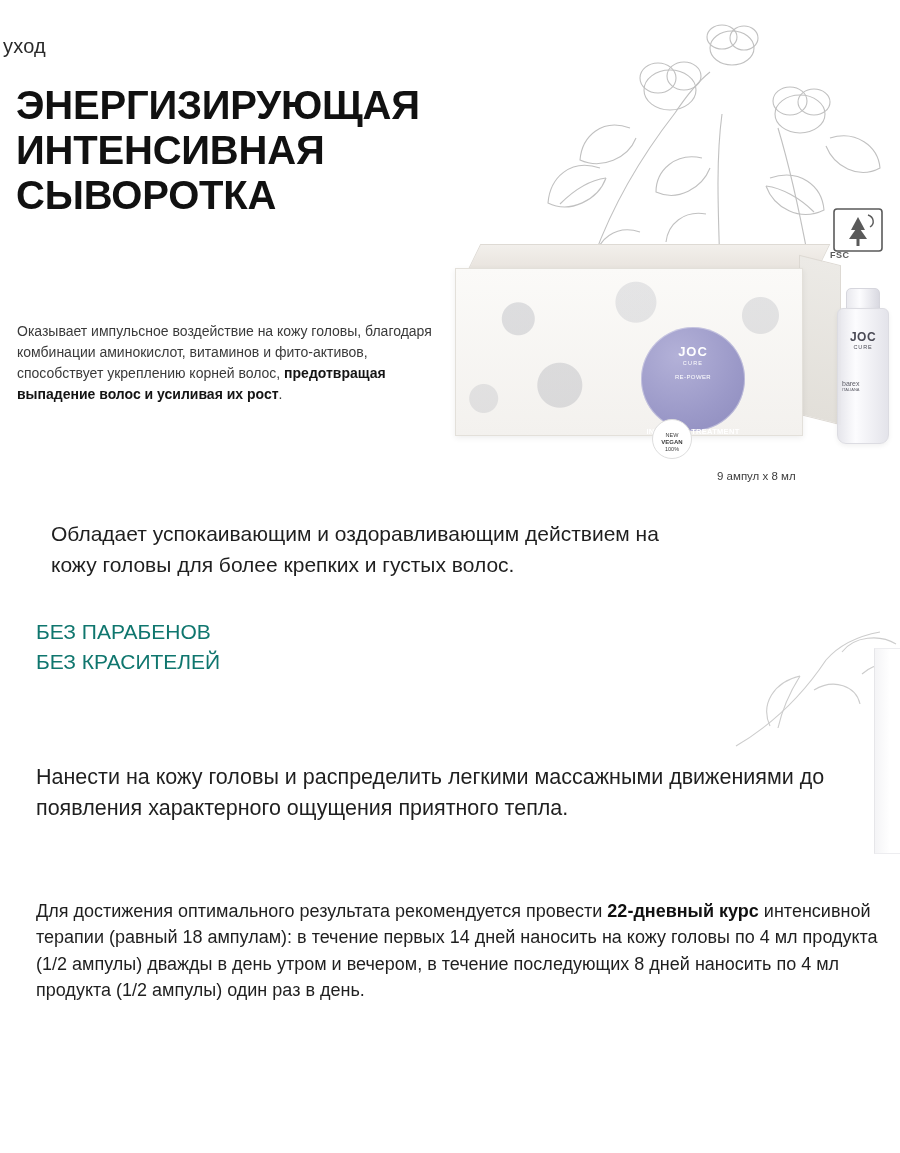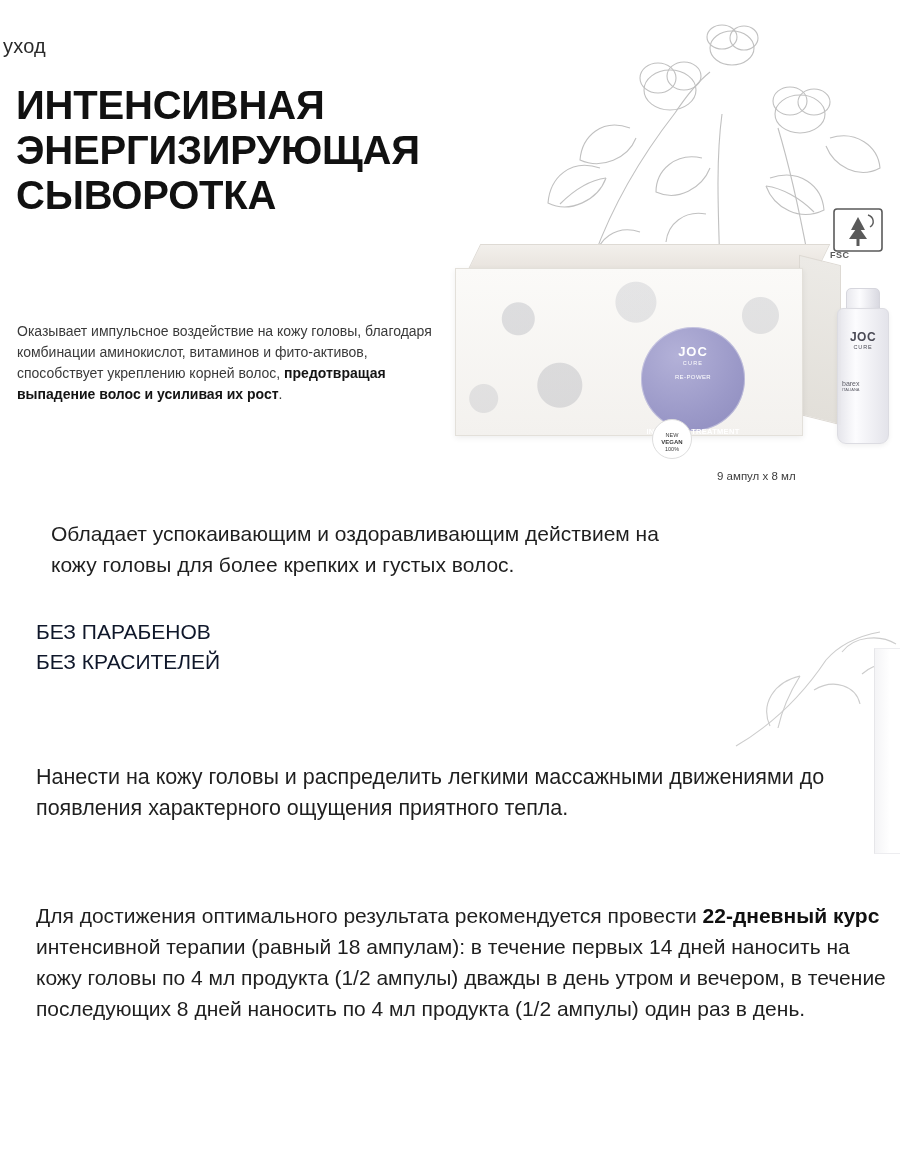--- a/index.html
+++ b/index.html
@@ -64,40 +64,40 @@
     color: #1f1f1f;
     margin-left: 15px;
   }
   .free-list {
     position: absolute;
     left: 36px;
     top: 617px;
     width: 500px;
     font-size: 21px;
     line-height: 1.42;
-    color: #0f172a;
+    color: #0f766e;
     text-transform: uppercase;
   }
   .free-list span { display: block; }
 
   .body-2 {
     position: absolute;
     left: 36px;
     top: 740px;
     width: 840px;
     font-size: 21.5px;
     line-height: 1.47;
     color: #1f1f1f;
   }
   .body-3 {
     position: absolute;
     left: 36px;
     top: 880px;
     width: 852px;
-    font-size: 21px;
+    font-size: 18px;
     line-height: 1.47;
     color: #1f1f1f;
   }
   .body-3 b { font-weight: bold; color: #101010; }
 
   
   .product-area {
     position: absolute;
     left: 440px;
     top: 18px;
@@ -287,22 +287,22 @@
     border-top: 1px solid #ededf0;
     border-bottom: 1px solid #ededf0;
   }
 </style>
 </head>
 <body>
 
 <div class="kicker">уход</div>
 
 <h1 class="main-title">
+  <span>ЭНЕРГИЗИРУЮЩАЯ</span>
   <span>ИНТЕНСИВНАЯ</span>
-  <span>ЭНЕРГИЗИРУЮЩАЯ</span>
   <span>СЫВОРОТКА</span>
 </h1>
 
 <p class="lead-text"><span>Оказывает импульсное воздействие на кожу головы, благодаря комбинации аминокислот, витаминов и фито-активов, способствует укреплению корней волос, </span><b>предотвращая выпадение волос и усиливая их рост</b><span>.</span></p>
 
 <div class="product-area">
 
   <svg class="botanical" viewBox="0 0 430 250" fill="none" stroke="#8d8d8d" stroke-width="1.1">
     <path d="M120 250 C140 190 170 140 205 95"></path>
     <path d="M205 95 C215 80 225 66 240 54"></path>

